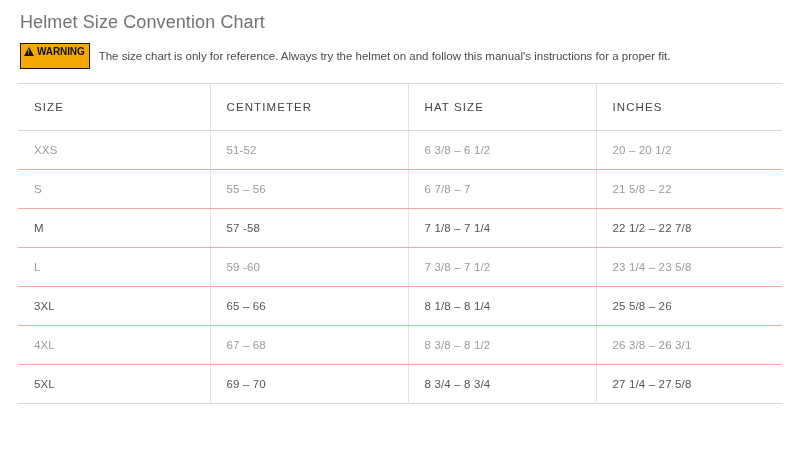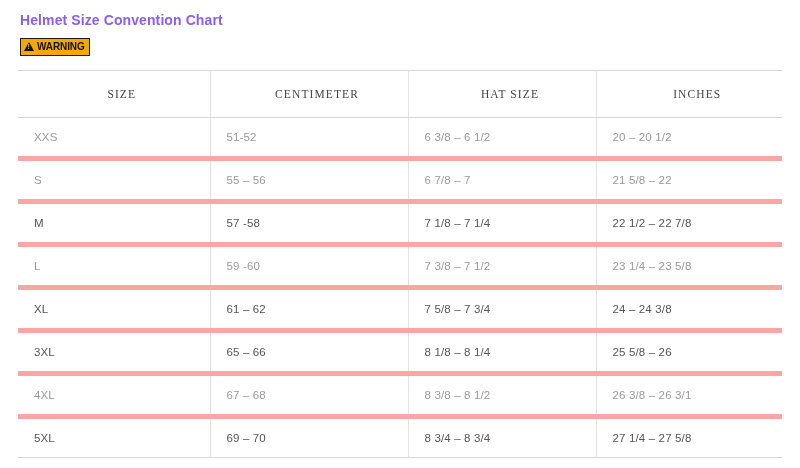--- a/index.html
+++ b/index.html
@@ -15,39 +15,39 @@
     overflow: hidden;
   }
   .page {
     width: 800px;
     height: 468px;
     box-sizing: border-box;
     padding: 10px 18px 0 18px;
     position: relative;
   }
   .page-title {
-    font-size: 14px;
-    font-weight: bold;
-    color: #8b5cf6;
+    font-size: 18px;
+    font-weight: normal;
+    color: #737373;
     margin: 2px 0 10px 2px;
     letter-spacing: 0.1px;
   }
   .notice-row {
     display: flex;
     align-items: center;
     gap: 9px;
     margin: 0 0 14px 2px;
   }
   .warning-badge {
     display: inline-flex;
     align-items: center;
     gap: 3px;
     background: #f5a800;
     border: 1px solid #1a1a1a;
-    padding: 1px 4px 2px 3px;
+    padding: 1px 4px 10px 3px;
     line-height: 1;
     height: 13px;
     box-sizing: content-box;
   }
   .warning-badge .tri {
     width: 0;
     height: 0;
     border-left: 5px solid transparent;
     border-right: 5px solid transparent;
     border-bottom: 9px solid #111111;
@@ -79,38 +79,37 @@
     border-collapse: collapse;
     table-layout: fixed;
     border-top: 1px solid #d8d8d8;
     border-bottom: 1px solid #d8d8d8;
   }
   table.size-table col.c1 { width: 192px; }
   table.size-table col.c2 { width: 198px; }
   table.size-table col.c3 { width: 188px; }
   table.size-table col.c4 { width: 186px; }
   table.size-table th {
-    text-align: center;
+    text-align: left;
     font-size: 11.5px;
     font-weight: normal;
     color: #444444;
     letter-spacing: 1.1px;
     padding: 14px 0 14px 16px;
     border-bottom: 1px solid #d8d8d8;
     border-right: 1px solid #e2e2e2;
     height: 18px;
     vertical-align: middle;
-    font-family: Liberation Serif, serif;
   }
   table.size-table th:last-child { border-right: none; }
   table.size-table td {
     font-size: 11.5px;
     color: #555555;
     padding: 11px 0 11px 16px;
-    border-bottom: 5px solid #fca5a5;
+    border-bottom: 1px solid #fca5a5;
     border-right: 1px solid #e2e2e2;
     height: 16px;
     vertical-align: middle;
     letter-spacing: 0.15px;
   }
   table.size-table td:last-child { border-right: none; }
   table.size-table tr.odd td { color: #9a9a9a; }
   table.size-table tr:last-child td { border-bottom: none; }
 </style>
 </head>
@@ -118,20 +117,21 @@
 
 <div class="page">
 
   <div class="page-title">Helmet Size Convention Chart</div>
 
   <div class="notice-row">
     <span class="warning-badge">
       <span class="tri"></span>
       <span class="wtext">WARNING</span>
     </span>
+    <span class="notice-text">The size chart is only for reference. Always try the helmet on and follow this manual's instructions for a proper fit.</span>
   </div>
 
   <table class="size-table">
     <colgroup>
       <col class="c1">
         <col class="c2">
         <col class="c3">
         <col class="c4">
     </colgroup>
     <thead>
@@ -161,26 +161,20 @@
         <td>7 1/8 – 7 1/4</td>
         <td>22 1/2 – 22 7/8</td>
       </tr>
       <tr class="odd">
         <td>L</td>
         <td>59 -60</td>
         <td>7 3/8 – 7 1/2</td>
         <td>23 1/4 – 23 5/8</td>
       </tr>
       <tr>
-        <td>XL</td>
-        <td>61 – 62</td>
-        <td>7 5/8 – 7 3/4</td>
-        <td>24 – 24 3/8</td>
-      </tr>
-      <tr>
         <td>3XL</td>
         <td>65 – 66</td>
         <td>8 1/8 – 8 1/4</td>
         <td>25 5/8 – 26</td>
       </tr>
       <tr class="odd">
         <td>4XL</td>
         <td>67 – 68</td>
         <td>8 3/8 – 8 1/2</td>
         <td>26 3/8 – 26 3/1</td>

